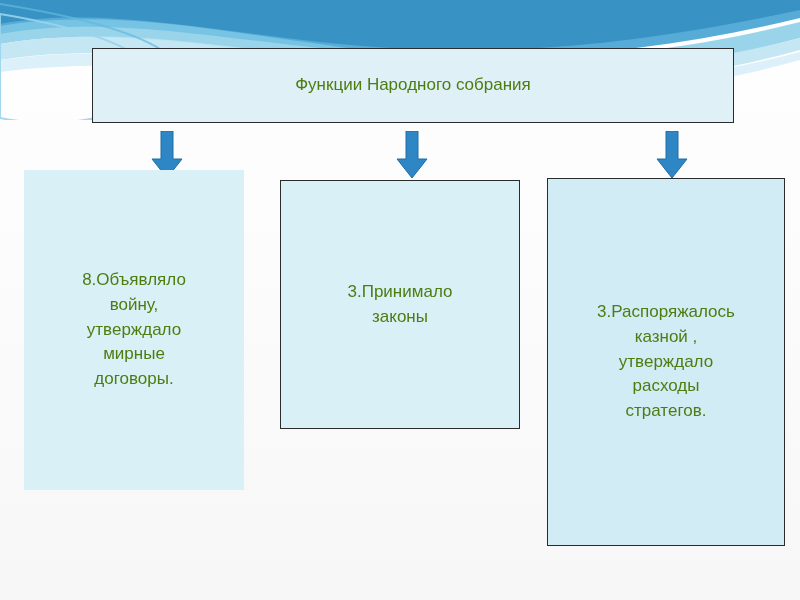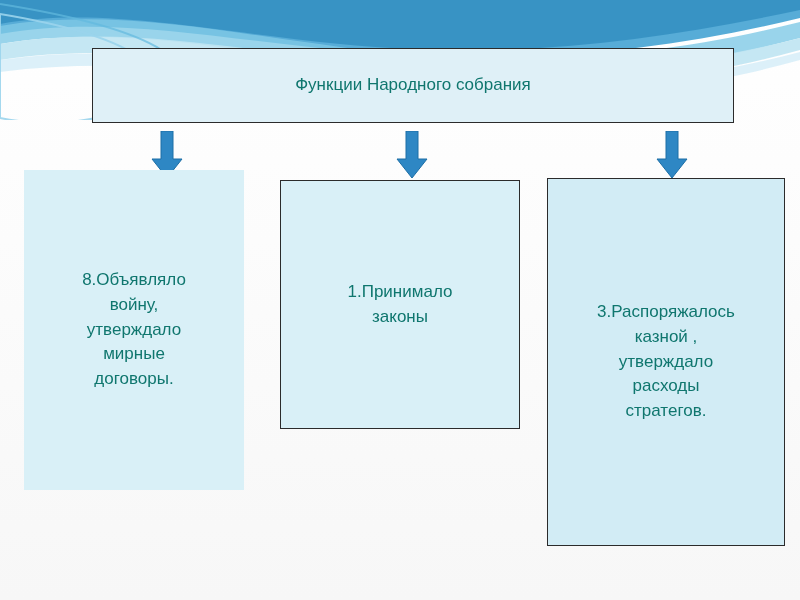--- a/index.html
+++ b/index.html
@@ -31,21 +31,21 @@
   }
   .box {
     position: absolute;
     box-sizing: border-box;
     border: 1px solid #2b2b2b;
     background: #d8eef6;
     display: flex;
     align-items: center;
     justify-content: center;
     text-align: center;
-    color: #0f766e;
+    color: #4d7c0f;
   }
   .title-box {
     left: 92px;
     top: 48px;
     width: 642px;
     height: 75px;
     background: #dff0f7;
     font-size: 17px;
   }
   .title-box .txt {
@@ -128,21 +128,21 @@
 
   <div class="box box-1">
     <span class="txt">8.Объявляло
 войну,
 утверждало
 мирные
 договоры.</span>
   </div>
 
   <div class="box box-2">
-    <span class="txt">1.Принимало
+    <span class="txt">3.Принимало
 законы</span>
   </div>
 
   <div class="box box-3">
     <span class="txt">3.Распоряжалось
 казной ,
 утверждало
 расходы
 стратегов.</span>
   </div>

